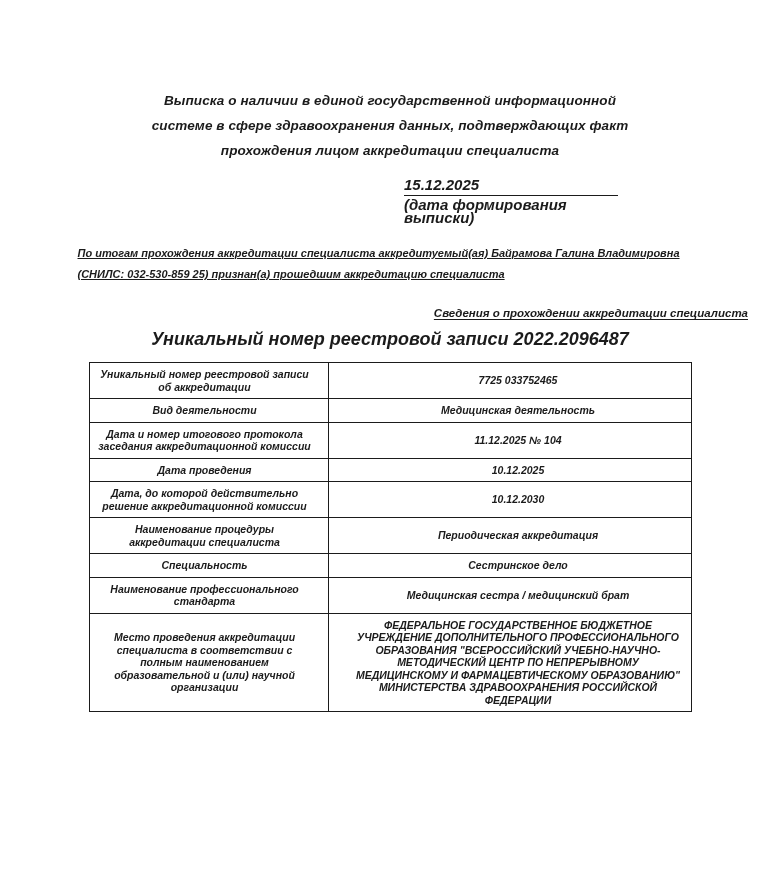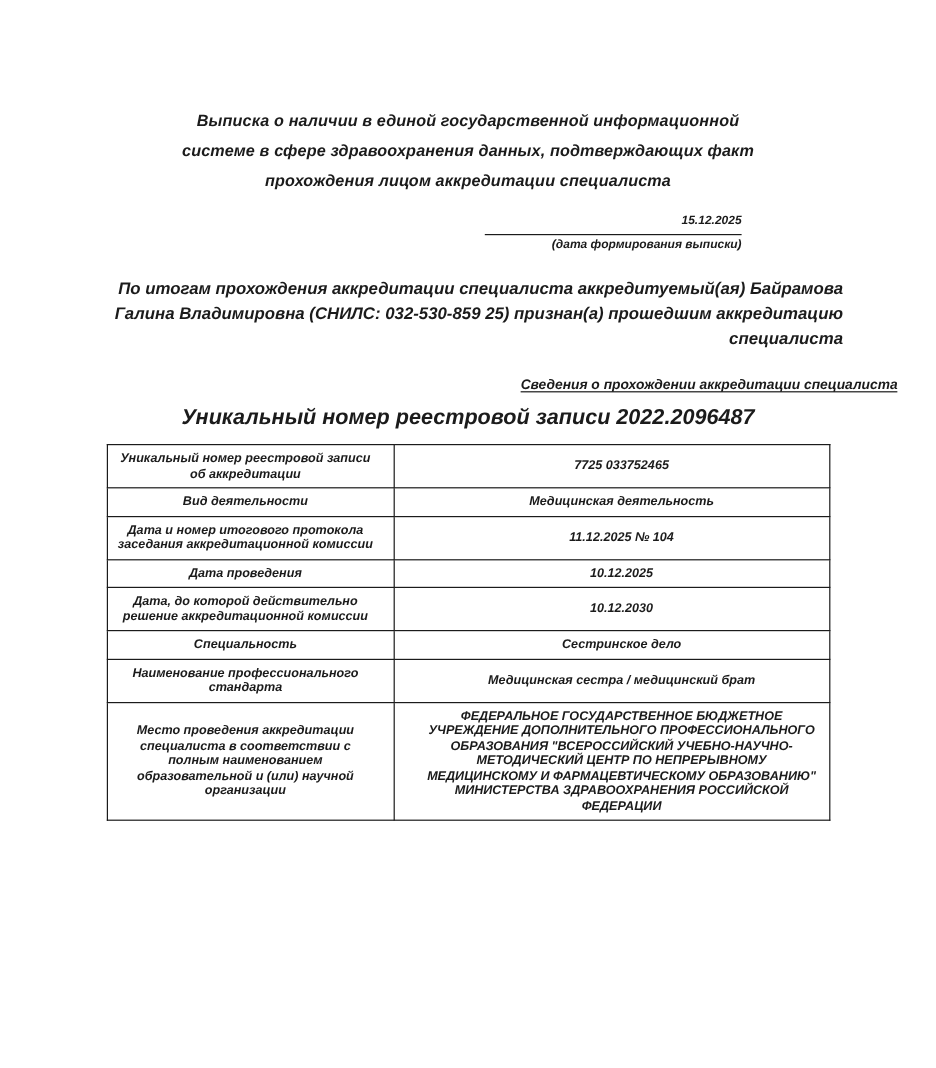--- a/index.html
+++ b/index.html
@@ -28,39 +28,40 @@
     text-align: center;
     font-size: 13.5px;
     line-height: 25px;
     letter-spacing: 0.1px;
   }
 
   
   .date-block {
     width: 214px;
     margin: 15px 130px 0 auto;
-    text-align: right;
-    font-size: 10px;
+    text-align: left;
+    font-size: 15px;
     line-height: 13px;
   }
   .date-value {
     padding-bottom: 4px;
     border-bottom: 1.5px solid #1b1b1b;
   }
   .date-caption {
     padding-top: 2px;
   }
 
   
   .intro {
     width: 625px;
     margin: 19px auto 0;
-    text-align: right;
-    font-size: 14px;
+    text-align: left;
+    font-size: 11px;
     line-height: 21px;
+    text-decoration: underline;
   }
 
   
   .subtitle {
     margin-top: 22px;
     text-align: right;
     font-size: 11.5px;
     text-decoration: underline;
     text-underline-offset: 2px;
   }
@@ -136,20 +137,24 @@
         </tr>
         <tr>
           <td class="label-cell">Дата проведения</td>
           <td class="value-cell">10.12.2025</td>
         </tr>
         <tr>
           <td class="label-cell">Дата, до которой действительно решение аккредитационной комиссии</td>
           <td class="value-cell">10.12.2030</td>
         </tr>
         <tr>
+          <td class="label-cell">Наименование процедуры аккредитации специалиста</td>
+          <td class="value-cell">Периодическая аккредитация</td>
+        </tr>
+        <tr>
           <td class="label-cell">Специальность</td>
           <td class="value-cell">Сестринское дело</td>
         </tr>
         <tr>
           <td class="label-cell">Наименование профессионального стандарта</td>
           <td class="value-cell">Медицинская сестра / медицинский брат</td>
         </tr>
         <tr>
           <td class="label-cell">Место проведения аккредитации специалиста в соответствии с полным наименованием образовательной и (или) научной организации</td>
           <td class="value-cell">ФЕДЕРАЛЬНОЕ ГОСУДАРСТВЕННОЕ БЮДЖЕТНОЕ УЧРЕЖДЕНИЕ ДОПОЛНИТЕЛЬНОГО ПРОФЕССИОНАЛЬНОГО ОБРАЗОВАНИЯ "ВСЕРОССИЙСКИЙ УЧЕБНО-НАУЧНО-МЕТОДИЧЕСКИЙ ЦЕНТР ПО НЕПРЕРЫВНОМУ МЕДИЦИНСКОМУ И ФАРМАЦЕВТИЧЕСКОМУ ОБРАЗОВАНИЮ" МИНИСТЕРСТВА ЗДРАВООХРАНЕНИЯ РОССИЙСКОЙ ФЕДЕРАЦИИ</td>

